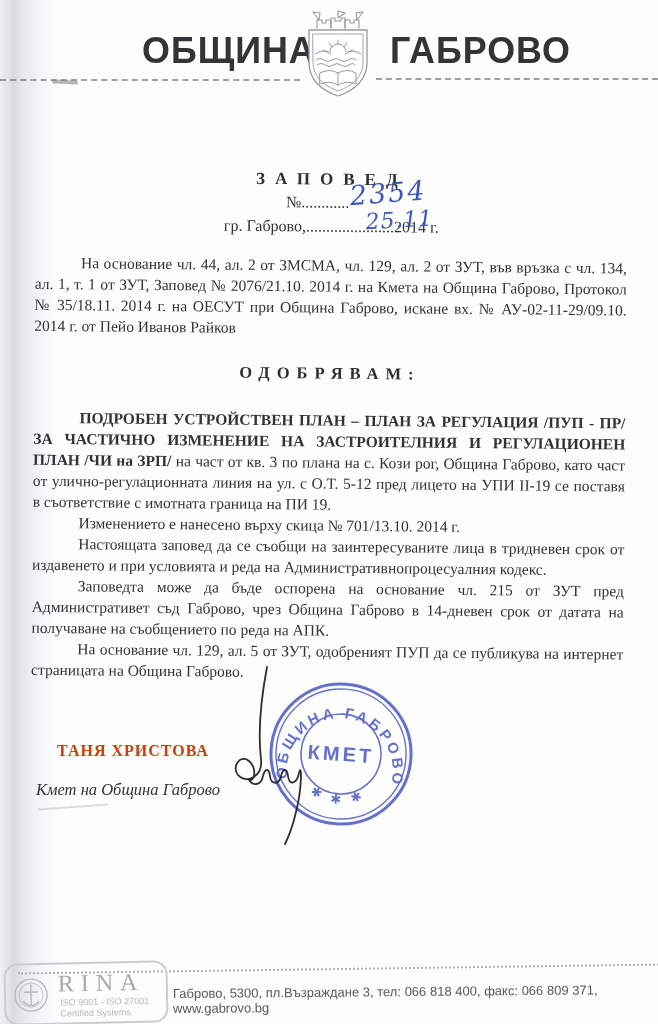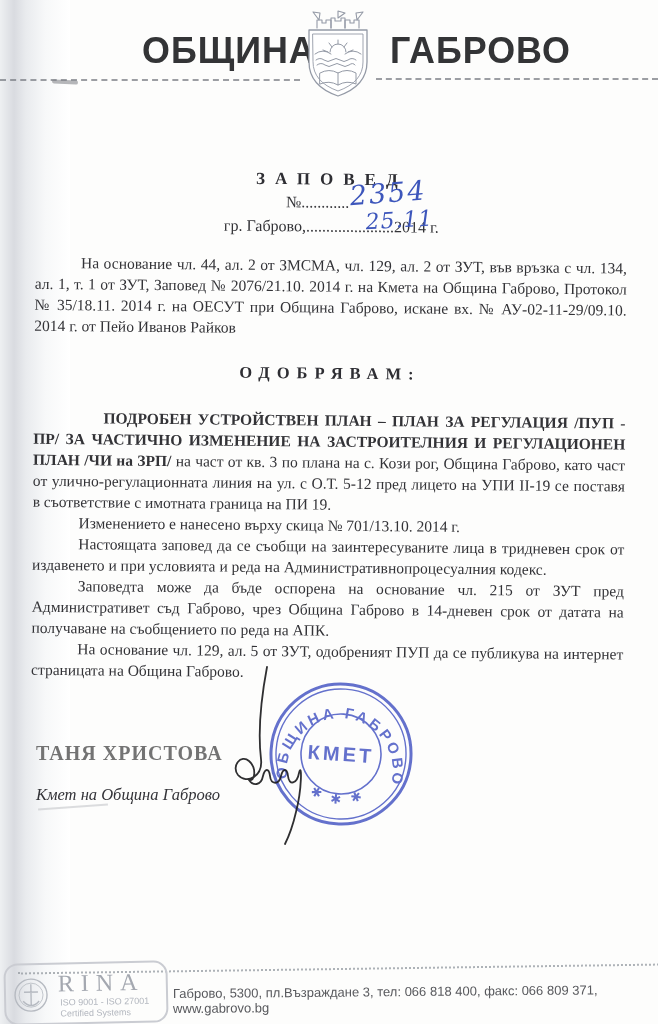--- a/index.html
+++ b/index.html
@@ -59,24 +59,24 @@
   .hw-date{
     position:absolute;left:330px;top:-7px;font-size:22px;letter-spacing:1px;
     transform:rotate(-4deg);
   }
   .para{margin:0;text-indent:46px;text-align:justify;}
   .para-basis{margin-top:16px;}
   .approve{
     text-align:center;font-weight:bold;font-size:16.5px;letter-spacing:7px;
     margin:24px 0 26px 0;color:#2e2e33;
   }
-  .bold-run{font-weight:bold;margin-left:24px;}
+  .bold-run{font-weight:bold;}
   
   .signer{position:absolute;left:36px;top:742px;}
-  .signer-name{font-weight:bold;font-size:20px;letter-spacing:1px;color:#737373;}
+  .signer-name{font-weight:bold;font-size:16px;letter-spacing:1px;color:#c2410c;margin-left:21px;}
   .signer-title{font-style:italic;font-size:16.5px;margin-top:20px;color:#333338;}
   .signature-svg{position:absolute;left:205px;top:664px;width:130px;height:185px;z-index:3;}
   
   .stamp{position:absolute;left:265px;top:678px;width:152px;height:152px;z-index:2;opacity:.85;transform:rotate(4deg);}
   
   .foot-rule{
     position:absolute;left:18px;top:968px;width:645px;height:0;
     border-top:2px dotted #9aa0a6;transform:rotate(-0.8deg);opacity:.8;
   }
   .rina{

